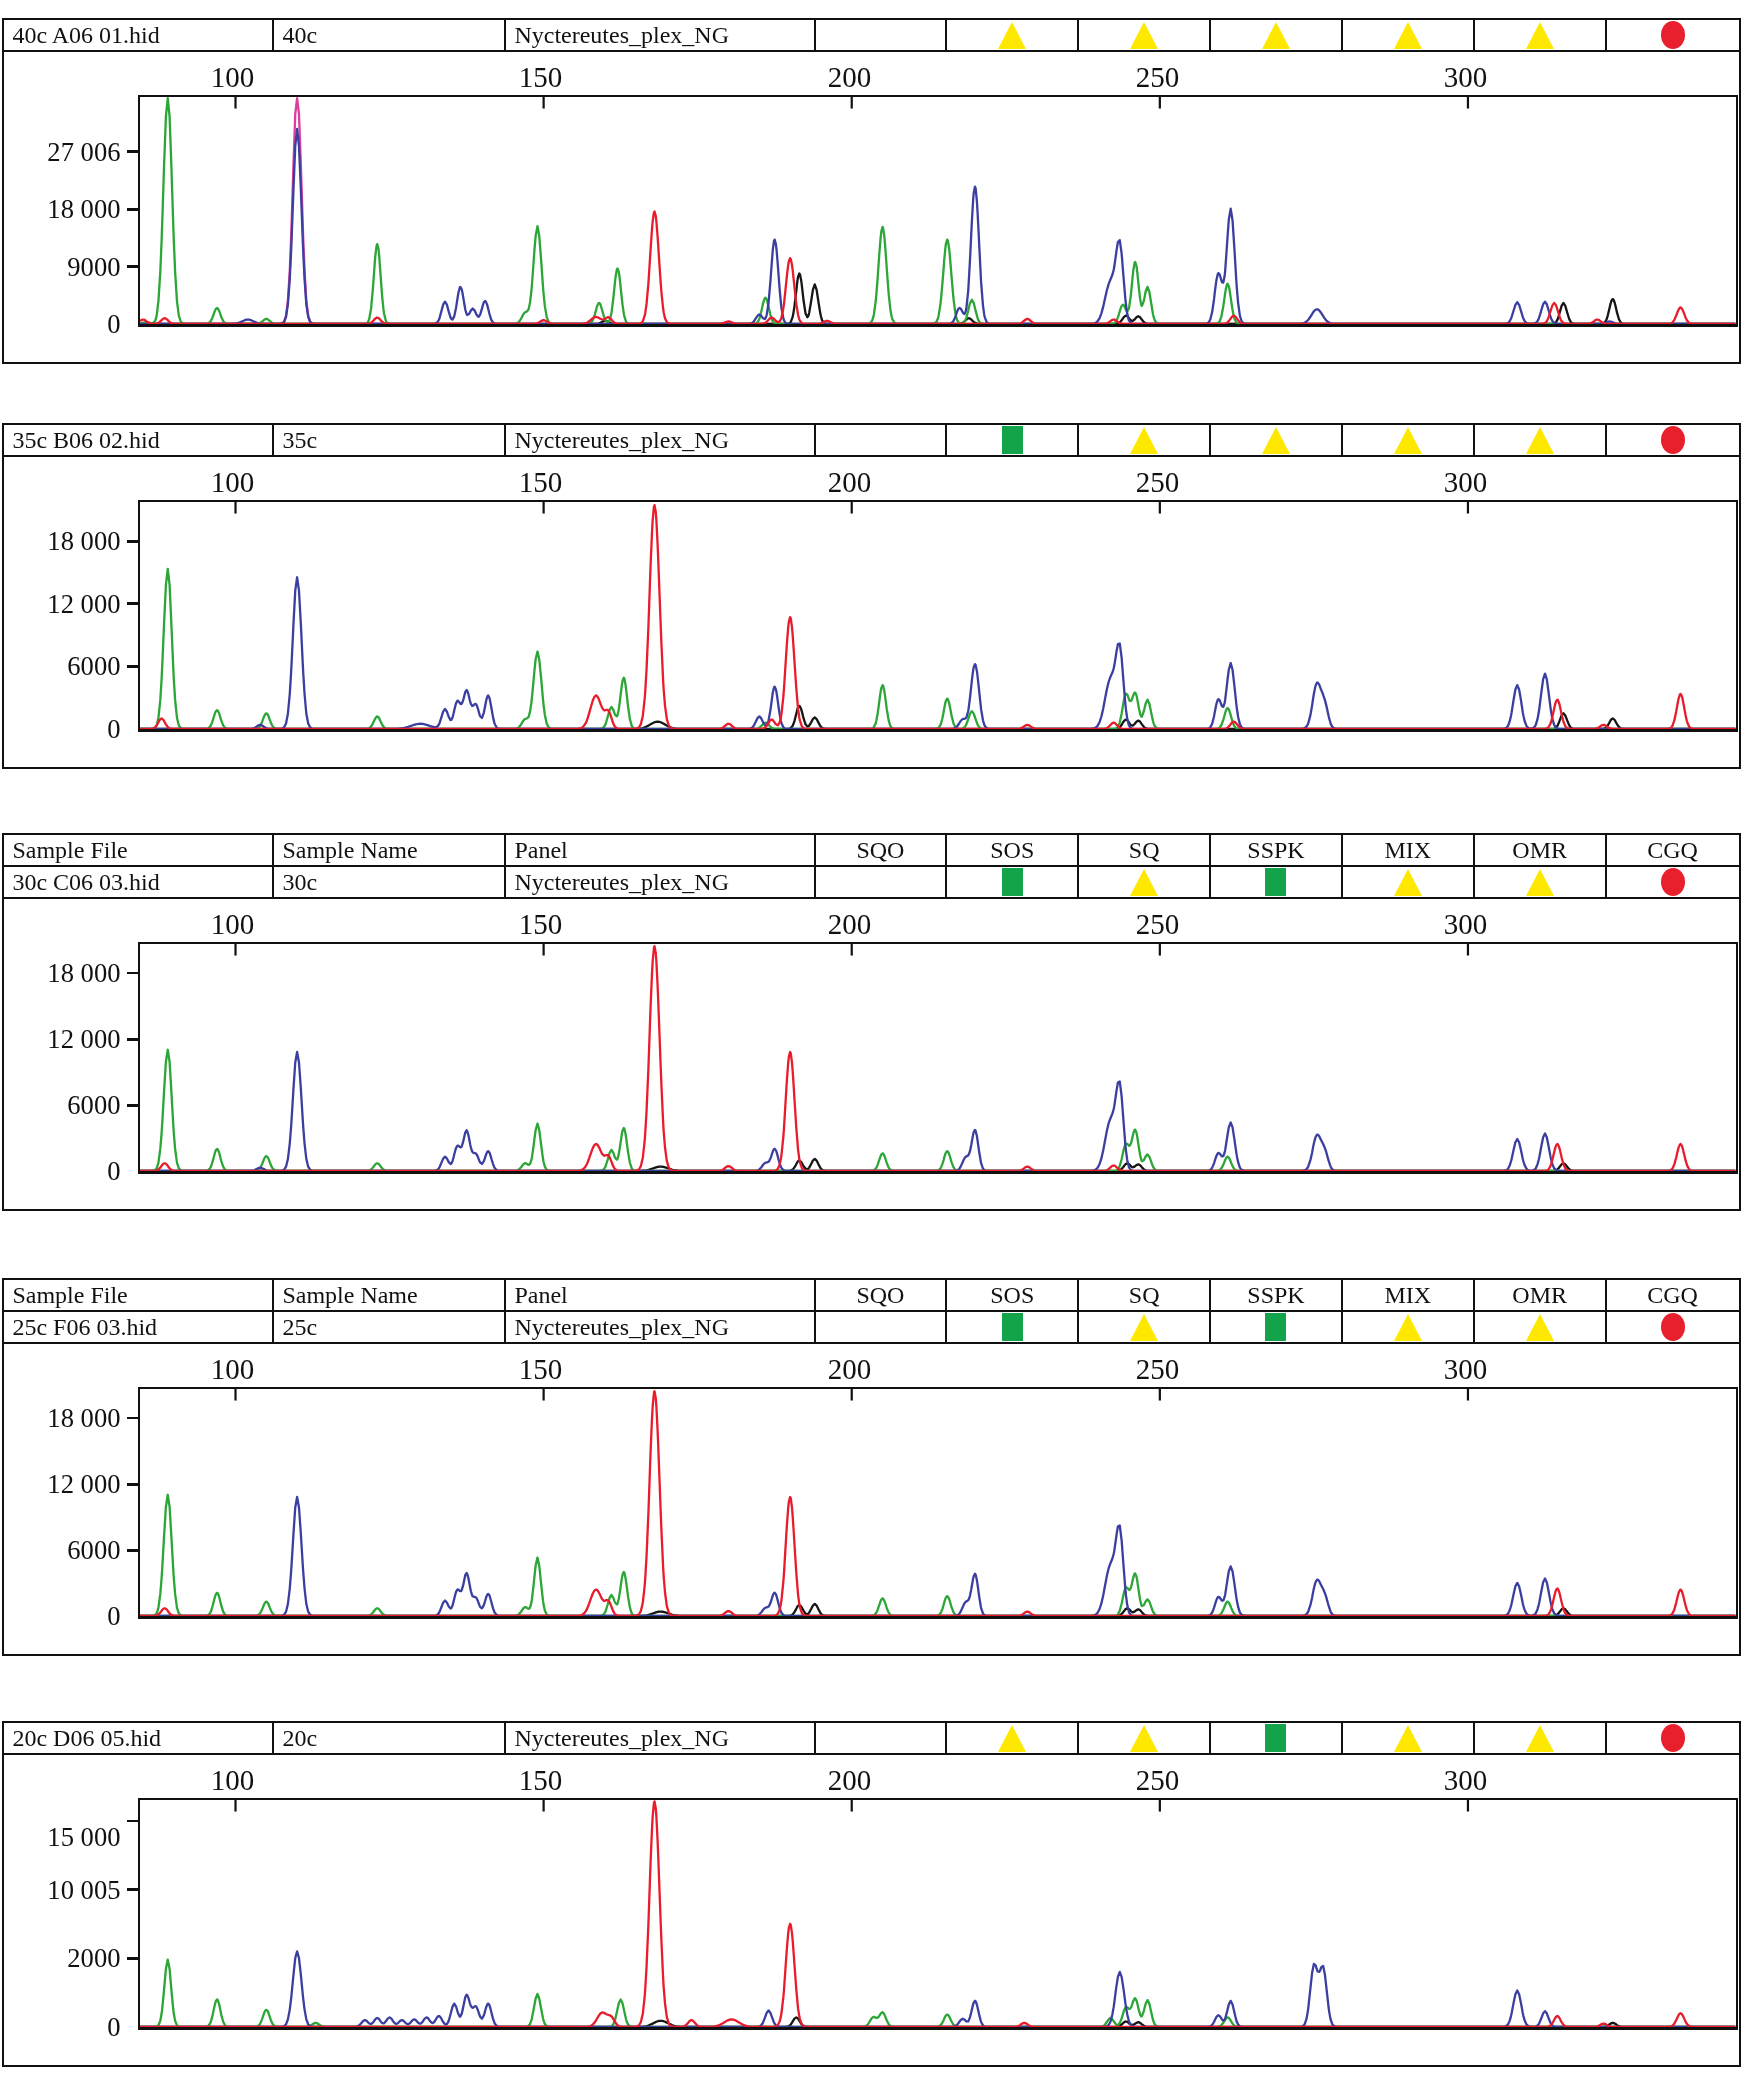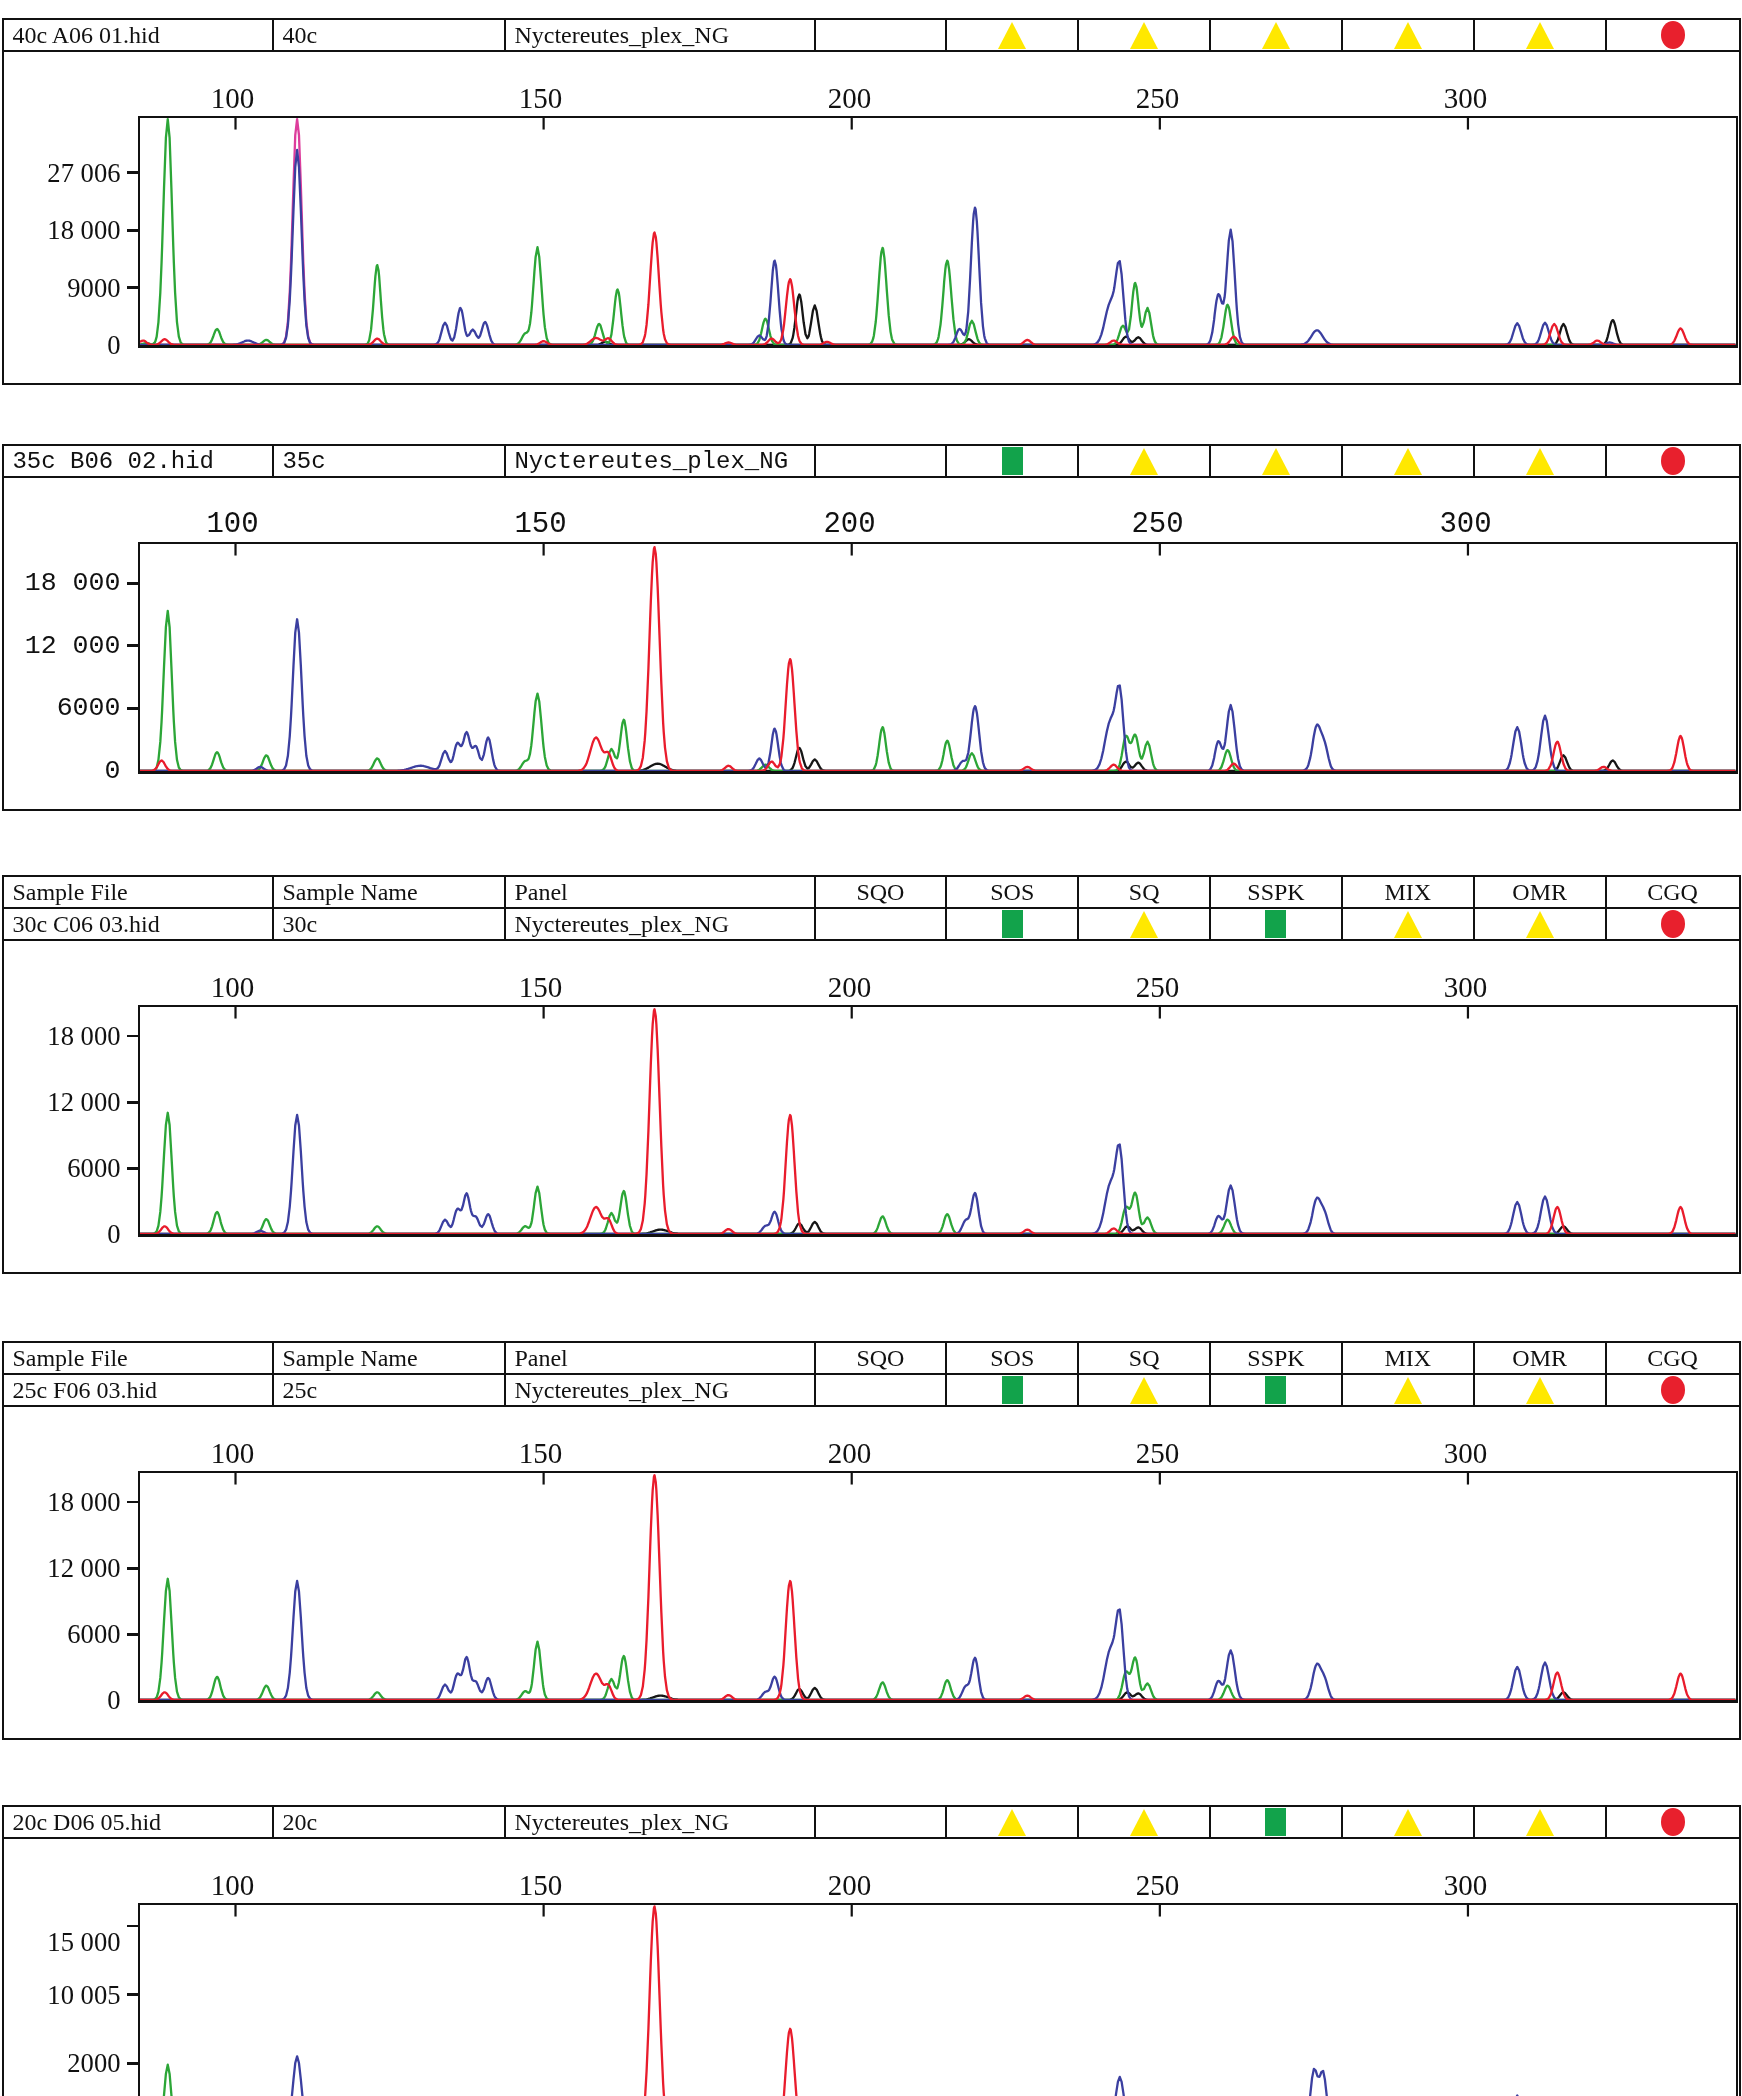--- a/index.html
+++ b/index.html
@@ -10,21 +10,21 @@
   }
   #page{padding-top:18px;}
   .panel{
     box-sizing:border-box;
     width:1739px;
     margin:0 auto;
     border:2.2px solid #111;
     background:#fff;
   }
   .panel.p1{margin-bottom:59px;}
-  .panel.p2{margin-bottom:64px;font-family:Liberation Mono, monospace;}
+  .panel.p2{margin-bottom:64px;}
   .panel.p3{margin-bottom:67px;}
   .panel.p4{margin-bottom:65px;}
   .hdr{
     display:grid;
     grid-template-columns:270px 232px 310px repeat(7,1fr);
     border-bottom:2.2px solid #111;
   }
   .hdr .cell{
     box-sizing:border-box;
     height:30px;
@@ -42,21 +42,21 @@
   .hdr .cell.ctr{justify-content:center;font-size:24px;}
   .icon-tri{
     width:0;height:0;
     border-left:14px solid transparent;
     border-right:14px solid transparent;
   }
   .icon-sq{width:21px;height:27.5px;}
   .icon-circ{width:24px;height:28px;border-radius:50%;}
   .axis-row{
     position:relative;
-    height:64px;
+    height:43px;
   }
   .x-lab{
     position:absolute;
     bottom:0.9px;
     width:106px;
     margin-left:-53px;
     text-align:center;
     font-size:29px;
   }
   .plot-row{

